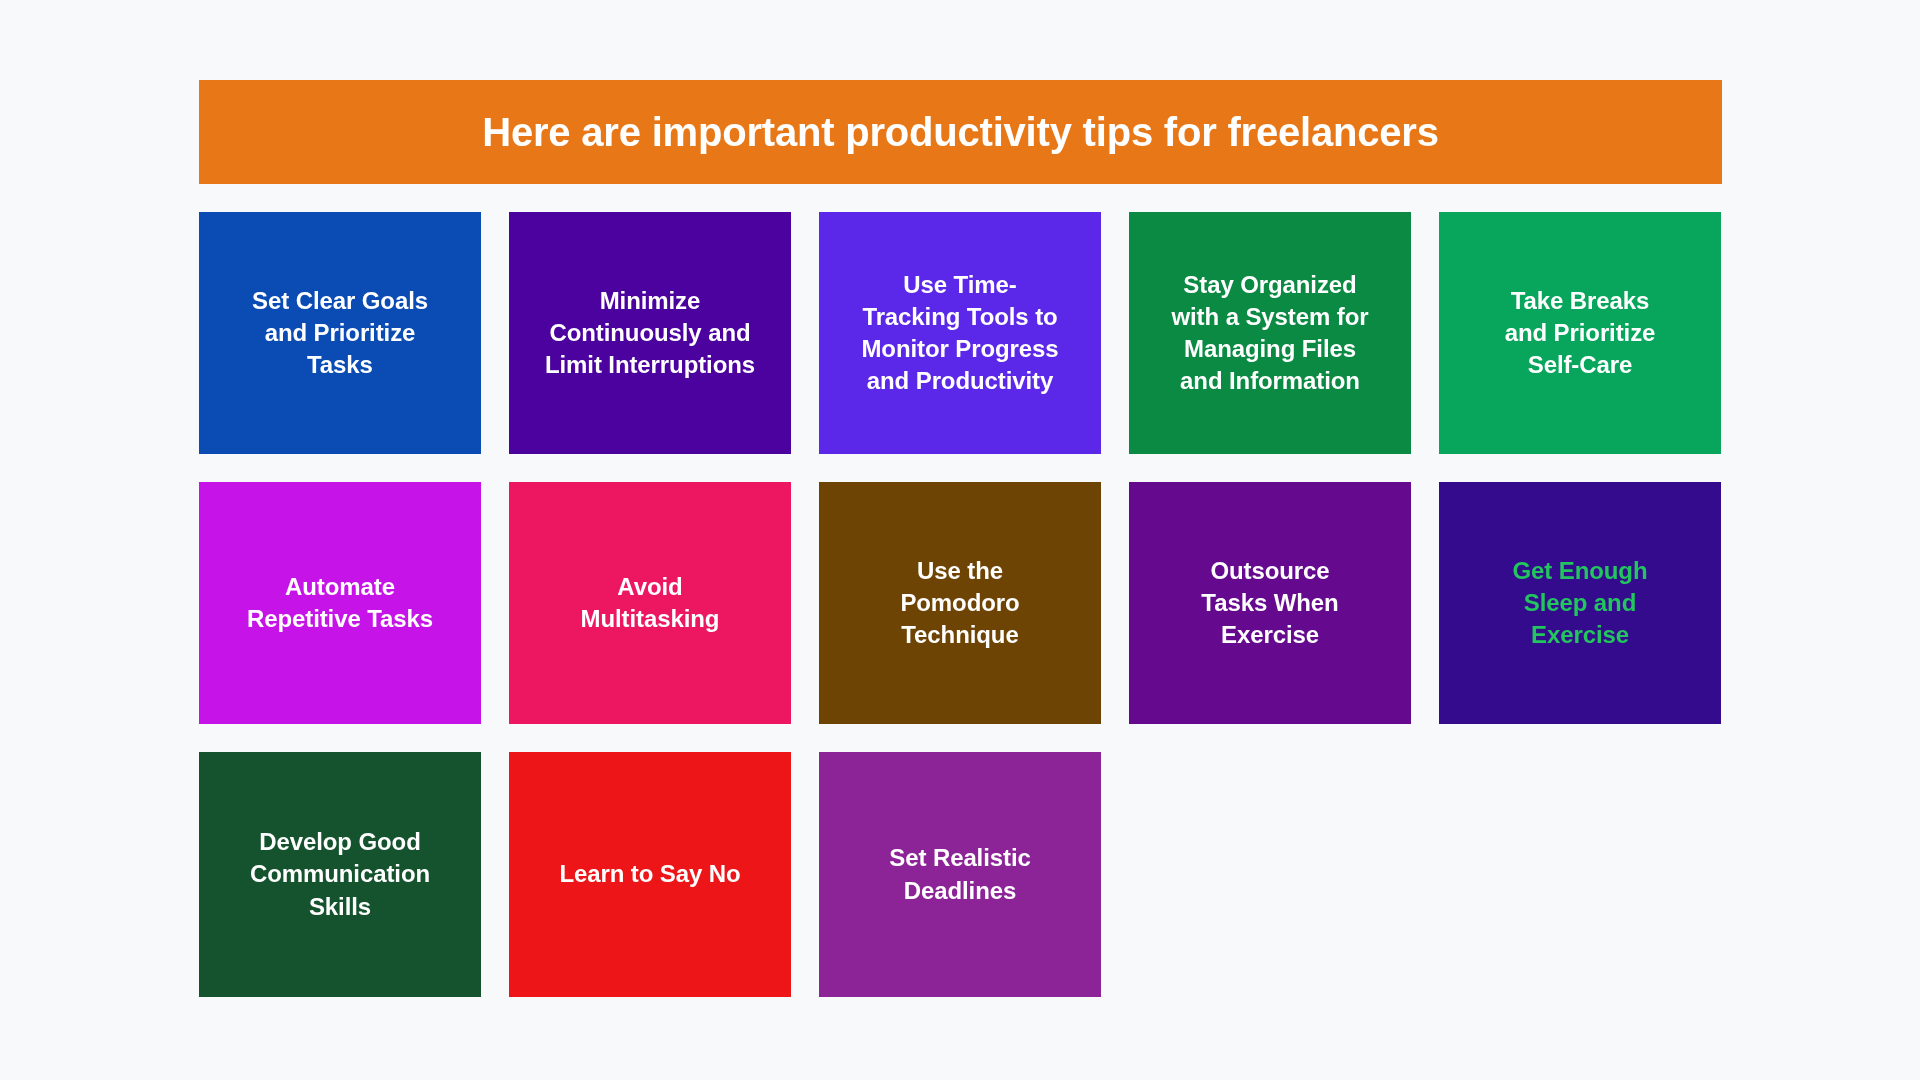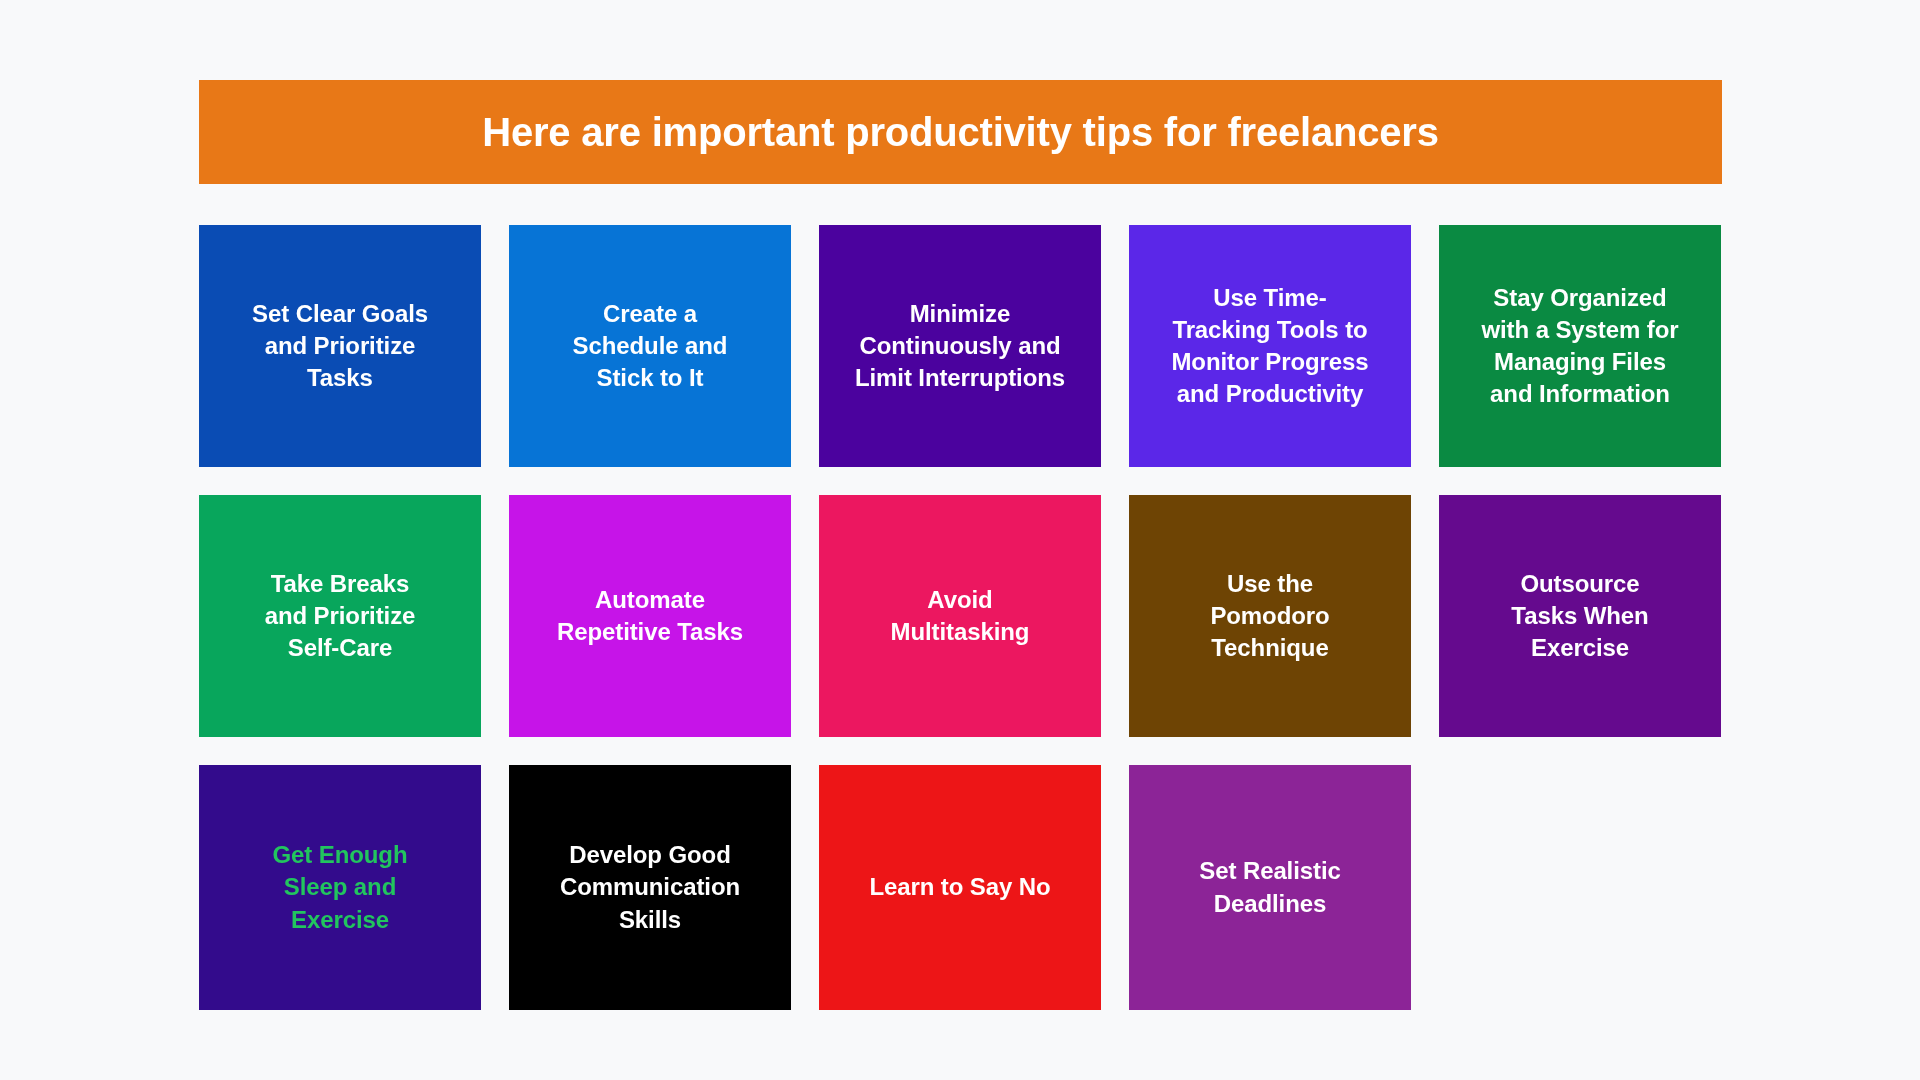--- a/index.html
+++ b/index.html
@@ -44,21 +44,21 @@
     font-size: 40px;
     font-weight: bold;
     letter-spacing: -0.2px;
     line-height: 1.1;
     text-align: center;
     white-space: nowrap;
   }
 
   
   .card-grid {
-    margin-top: 41px;
+    margin-top: 28px;
     display: grid;
     grid-template-columns: repeat(5, 282px);
     column-gap: 28px;
     row-gap: 28px;
   }
 
   .tip-card {
     height: 242px;
     display: flex;
     align-items: center;
@@ -88,25 +88,20 @@
 
     <div class="title-banner" style="background: rgb(232, 120, 23);">
       <div class="title-text" style="color: rgb(255, 255, 255);">Here are important productivity tips for freelancers</div>
     </div>
 
     <div class="card-grid">
       <div class="tip-card" style="background: rgb(10, 76, 180);">
         <div class="tip-label" style="color: rgb(255, 255, 255);">Set Clear Goals
 and Prioritize
 Tasks</div>
-      </div>
-      <div class="tip-card" style="background: rgb(7, 116, 214);">
-        <div class="tip-label" style="color: rgb(255, 255, 255);">Create a
-Schedule and
-Stick to It</div>
       </div>
       <div class="tip-card" style="background: rgb(75, 2, 158);">
         <div class="tip-label" style="color: rgb(255, 255, 255);">Minimize
 Continuously and
 Limit Interruptions</div>
       </div>
       <div class="tip-card" style="background: rgb(91, 39, 232);">
         <div class="tip-label" style="color: rgb(255, 255, 255);">Use Time-
 Tracking Tools to
 Monitor Progress
@@ -139,21 +134,21 @@
       <div class="tip-card" style="background: rgb(101, 10, 142);">
         <div class="tip-label" style="color: rgb(255, 255, 255);">Outsource
 Tasks When
 Exercise</div>
       </div>
       <div class="tip-card" style="background: rgb(51, 11, 140);">
         <div class="tip-label" style="color: #22c55e;">Get Enough
 Sleep and
 Exercise</div>
       </div>
-      <div class="tip-card" style="background: #000000;">
+      <div class="tip-card" style="background: #14532d;">
         <div class="tip-label" style="color: rgb(255, 255, 255);">Develop Good
 Communication
 Skills</div>
       </div>
       <div class="tip-card" style="background: rgb(237, 21, 23);">
         <div class="tip-label" style="color: rgb(255, 255, 255);">Learn to Say No</div>
       </div>
       <div class="tip-card" style="background: rgb(140, 36, 151);">
         <div class="tip-label" style="color: rgb(255, 255, 255);">Set Realistic
 Deadlines</div>

